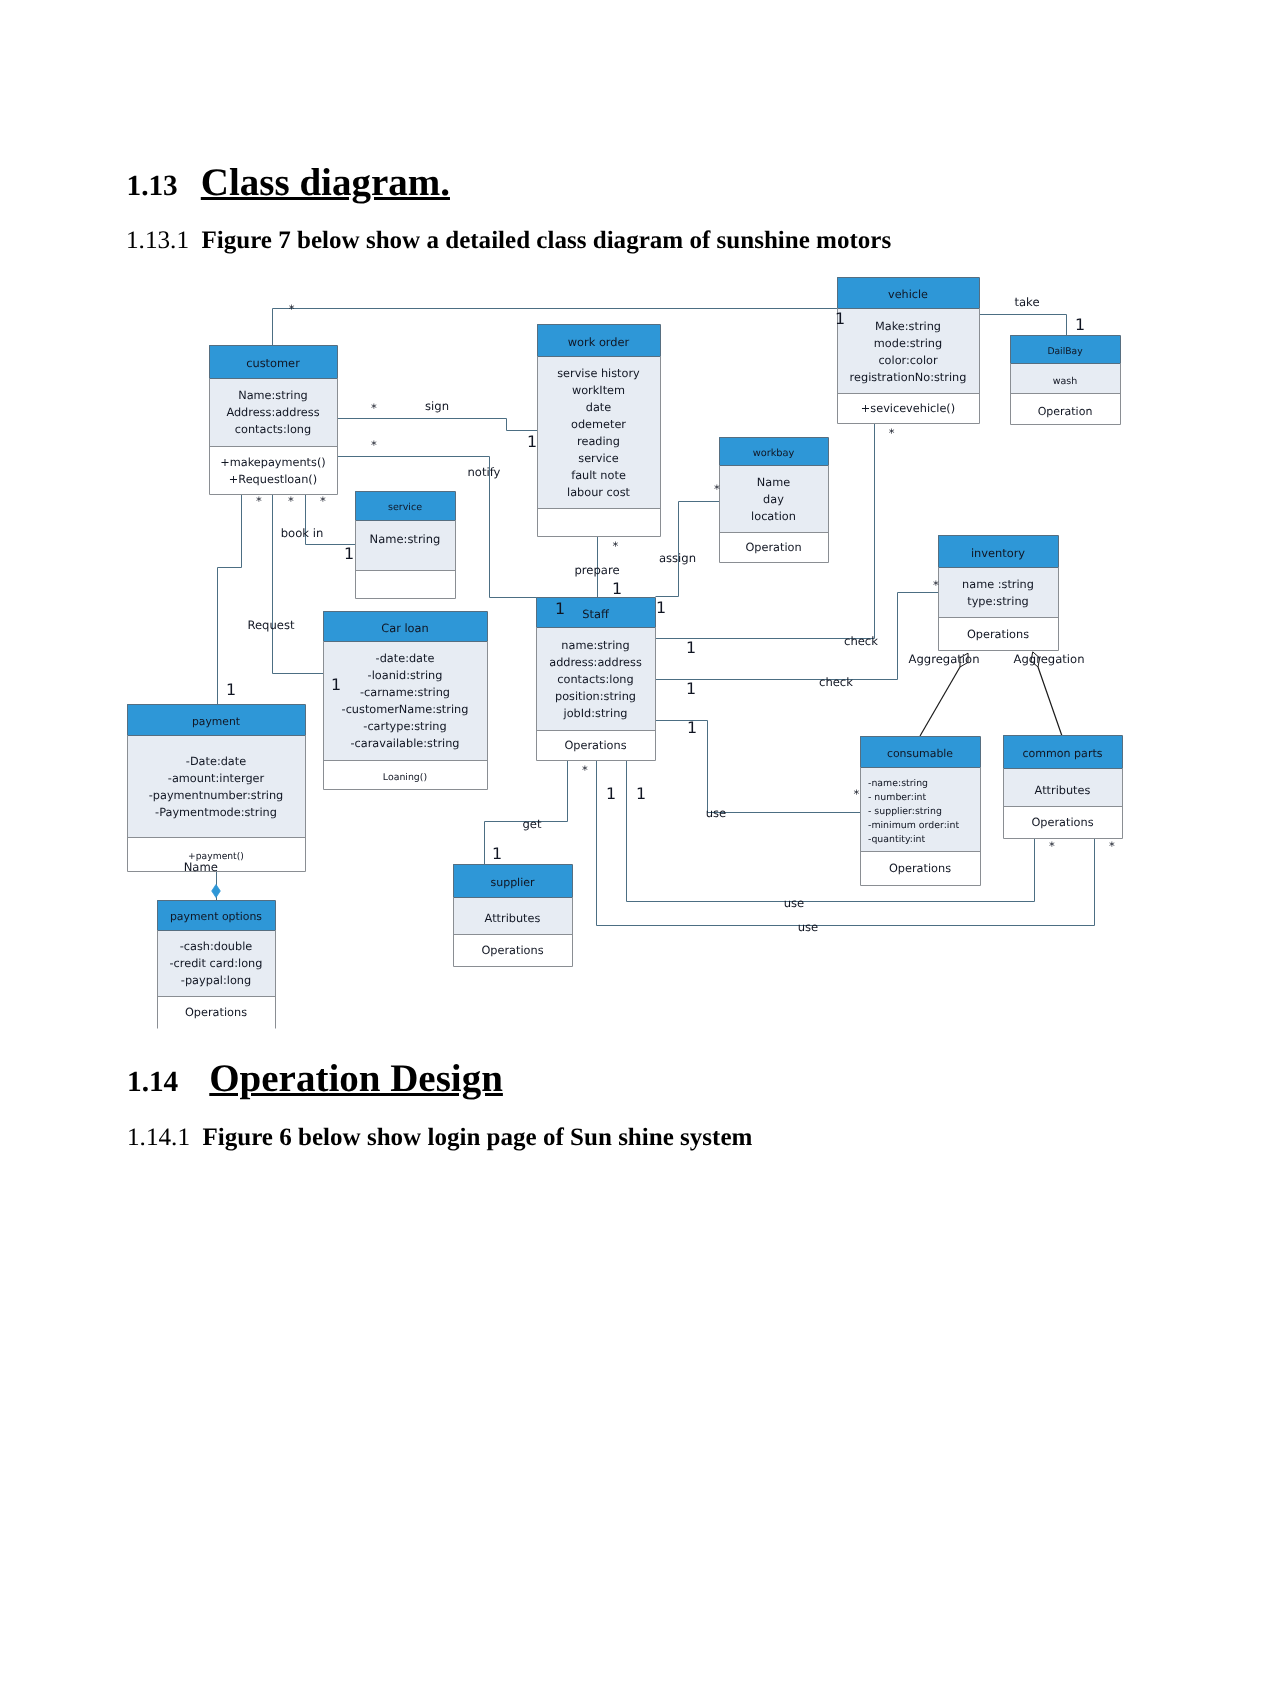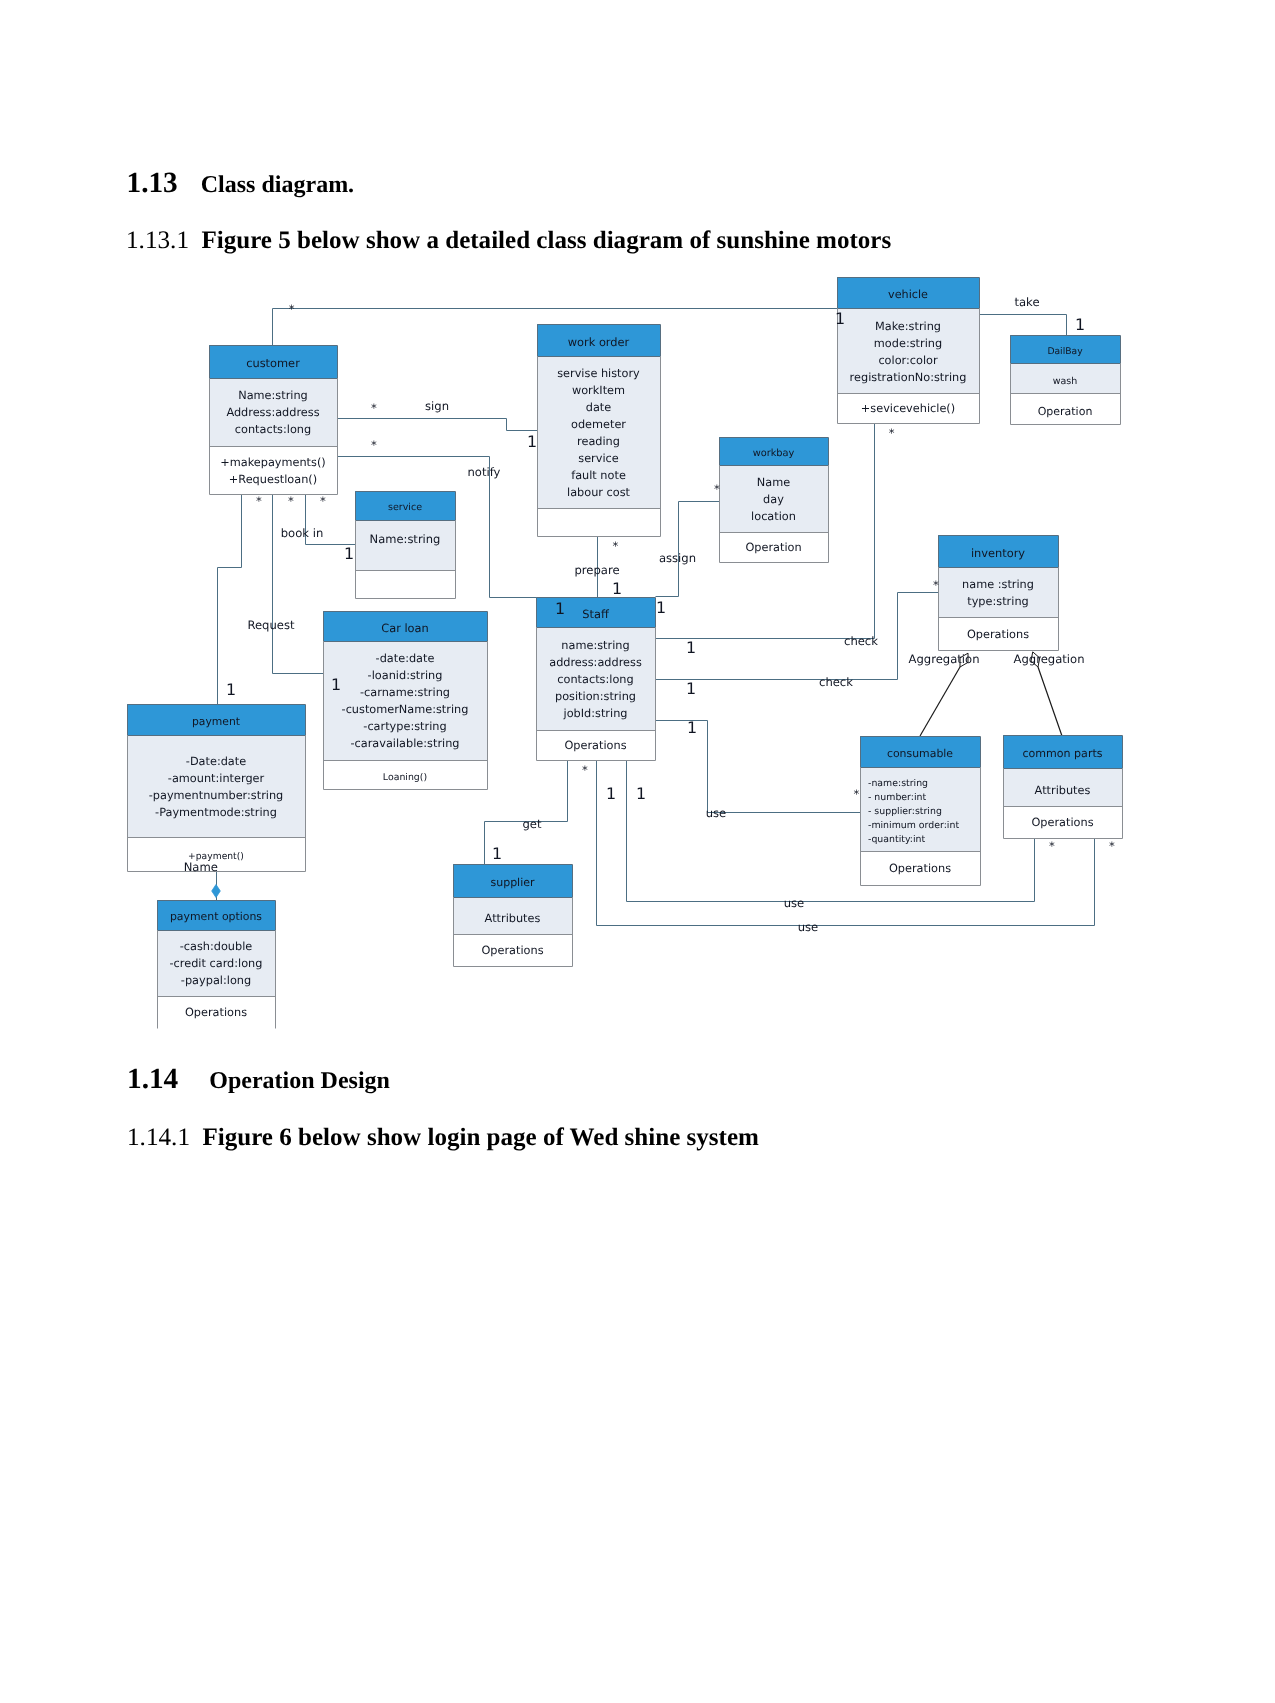--- a/index.html
+++ b/index.html
@@ -4,47 +4,47 @@
 <title>Class diagram</title>
 <style>
   html,body{margin:0;padding:0;background:#ffffff;}
   body{width:1275px;height:1703px;position:relative;overflow:hidden;
        font-family:"Liberation Serif",serif;-webkit-font-smoothing:antialiased;text-rendering:geometricPrecision;}
   .page{position:absolute;left:0;top:0;width:1275px;height:1703px;background:#fff;}
   .heading{position:absolute;white-space:nowrap;color:#000;line-height:0;}
   .heading span{vertical-align:baseline;}
   .h-num{display:inline-block;}
   .h1 .h-num{font-weight:bold;font-size:29.3px;}
-  .h1 .h-txt{font-weight:bold;font-size:24px;}
+  .h1 .h-txt{font-weight:bold;font-size:39px;text-decoration:underline;}
   .h2 .h-num{font-weight:normal;font-size:25.2px;}
   .h2 .h-txt{font-weight:bold;font-size:25.05px;}
   svg#diagram{position:absolute;left:0;top:0;shape-rendering:auto;}
   .cls-title{font-family:"DejaVu Sans",sans-serif;fill:#101522;}
   .cls-row{font-family:"DejaVu Sans",sans-serif;fill:#101522;}
   .edge-lbl{font-family:"DejaVu Sans",sans-serif;fill:#101522;}
 </style>
 </head>
 <body>
 
 <div class="page">
 
   <div class="heading h1" style="left:126.5px;top:182.5px;">
     <span class="h-num">1.13</span><span class="gap" style="display:inline-block;width:23px;"></span><span class="h-txt">Class diagram.</span>
   </div>
 
   <div class="heading h2" style="left:126px;top:241px;">
-    <span class="h-num">1.13.1</span><span class="gap" style="display:inline-block;width:12.5px;"></span><span class="h-txt">Figure 5 below show a detailed class diagram of sunshine motors</span>
+    <span class="h-num">1.13.1</span><span class="gap" style="display:inline-block;width:12.5px;"></span><span class="h-txt">Figure 7 below show a detailed class diagram of sunshine motors</span>
   </div>
 
   <div class="heading h1" style="left:127px;top:1078.5px;">
     <span class="h-num">1.14</span><span class="gap" style="display:inline-block;width:31px;"></span><span class="h-txt">Operation Design</span>
   </div>
 
   <div class="heading h2" style="left:127px;top:1138px;">
-    <span class="h-num">1.14.1</span><span class="gap" style="display:inline-block;width:12.5px;"></span><span class="h-txt">Figure 6 below show login page of Wed shine system</span>
+    <span class="h-num">1.14.1</span><span class="gap" style="display:inline-block;width:12.5px;"></span><span class="h-txt">Figure 6 below show login page of Sun shine system</span>
   </div>
 
   <svg id="diagram" width="1275" height="1703" viewBox="0 0 1275 1703">
     <g id="edges">
         <polyline points="272.5,345.5 272.5,308.5 837.5,308.5" fill="none" stroke="#4C6E83" stroke-width="1" stroke-linejoin="miter"></polyline>
         <polyline points="337.5,418.5 506.5,418.5 506.5,430.5 537.5,430.5" fill="none" stroke="#4C6E83" stroke-width="1" stroke-linejoin="miter"></polyline>
         <polyline points="337.5,456.5 489.5,456.5 489.5,597.5 536.5,597.5" fill="none" stroke="#4C6E83" stroke-width="1" stroke-linejoin="miter"></polyline>
         <polyline points="305.5,494.5 305.5,544.5 355.5,544.5" fill="none" stroke="#4C6E83" stroke-width="1" stroke-linejoin="miter"></polyline>
         <polyline points="272.5,494.5 272.5,673.5 323.5,673.5" fill="none" stroke="#4C6E83" stroke-width="1" stroke-linejoin="miter"></polyline>
         <polyline points="241.5,494.5 241.5,567.5 217.5,567.5 217.5,704.5" fill="none" stroke="#4C6E83" stroke-width="1" stroke-linejoin="miter"></polyline>

